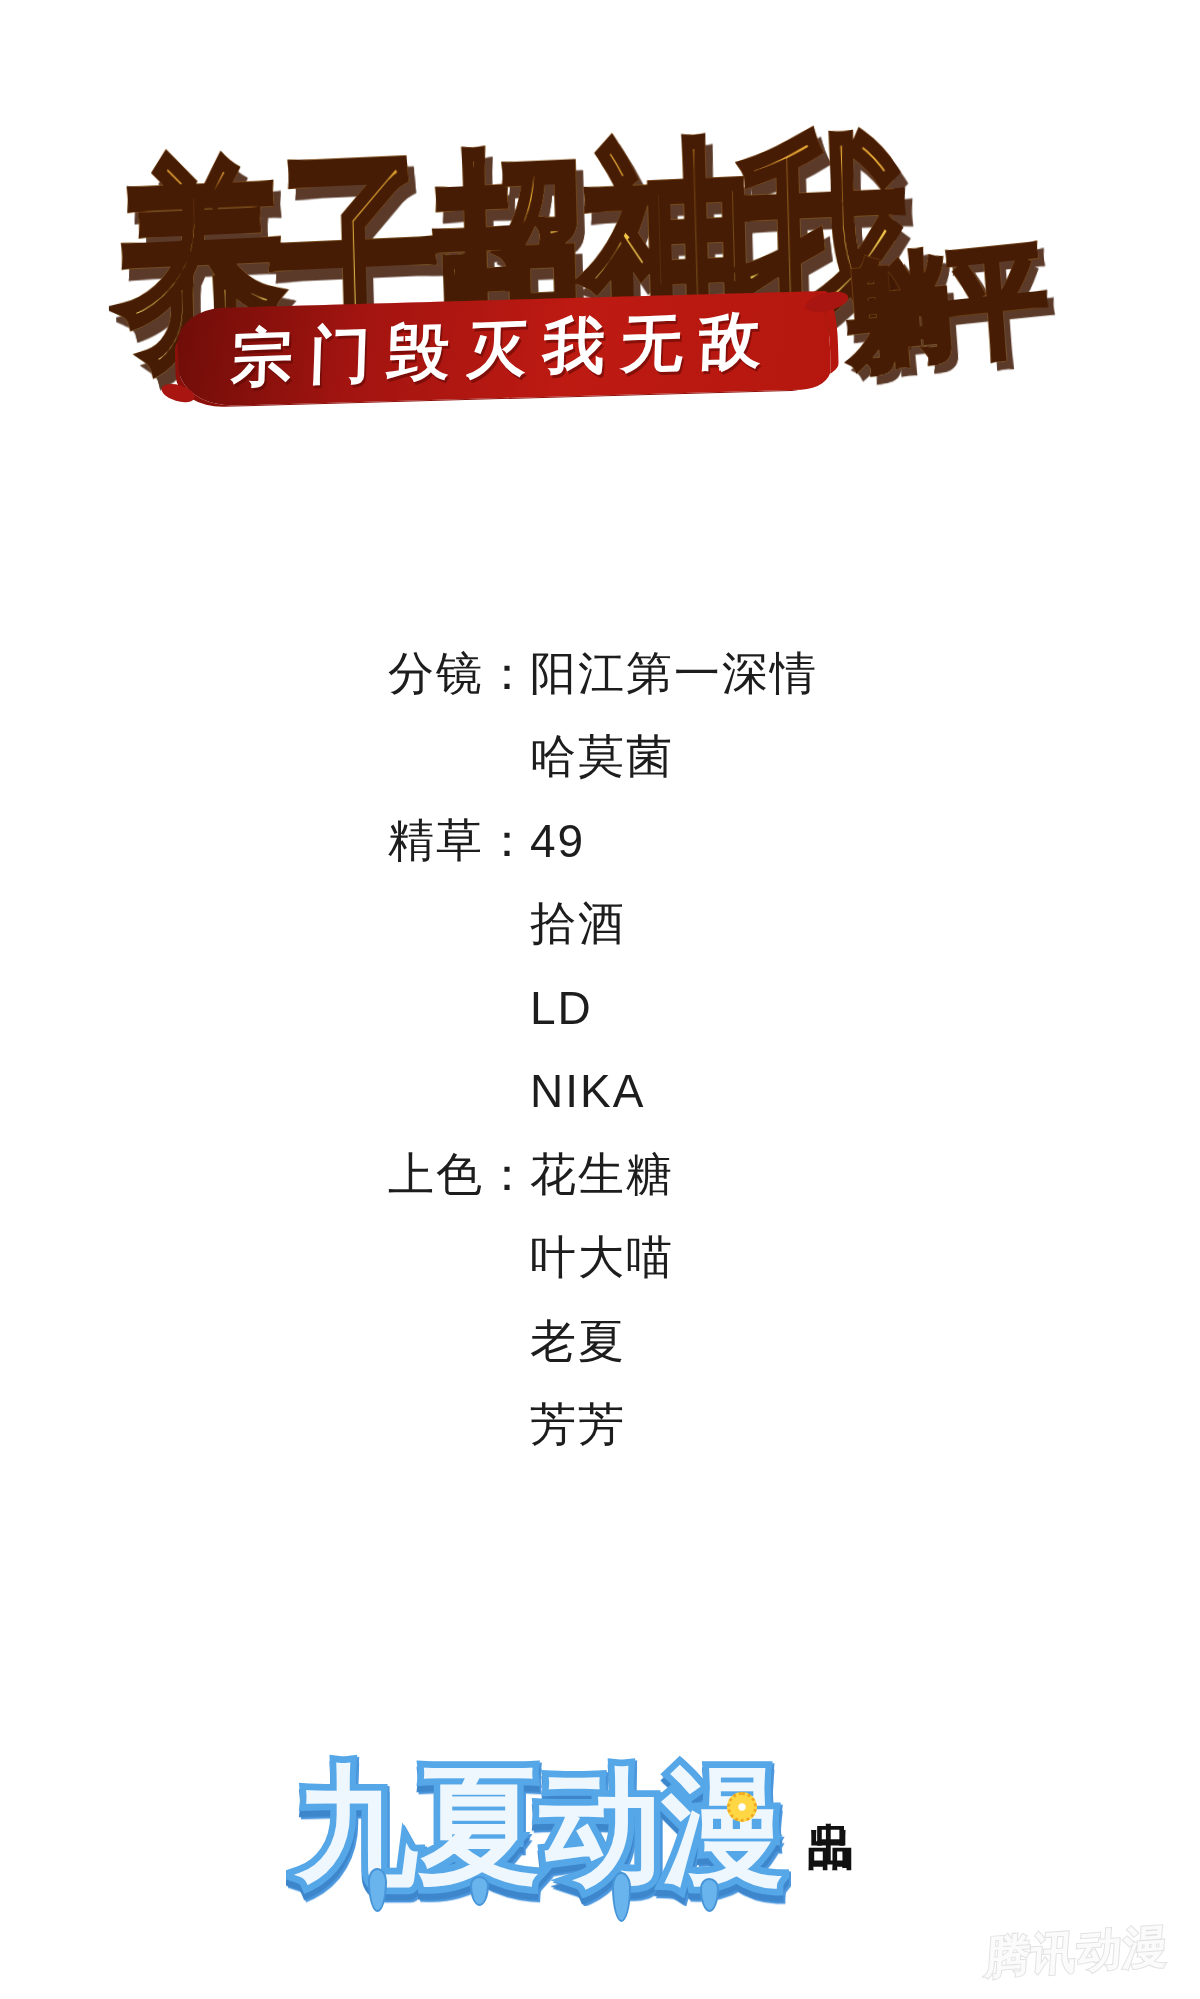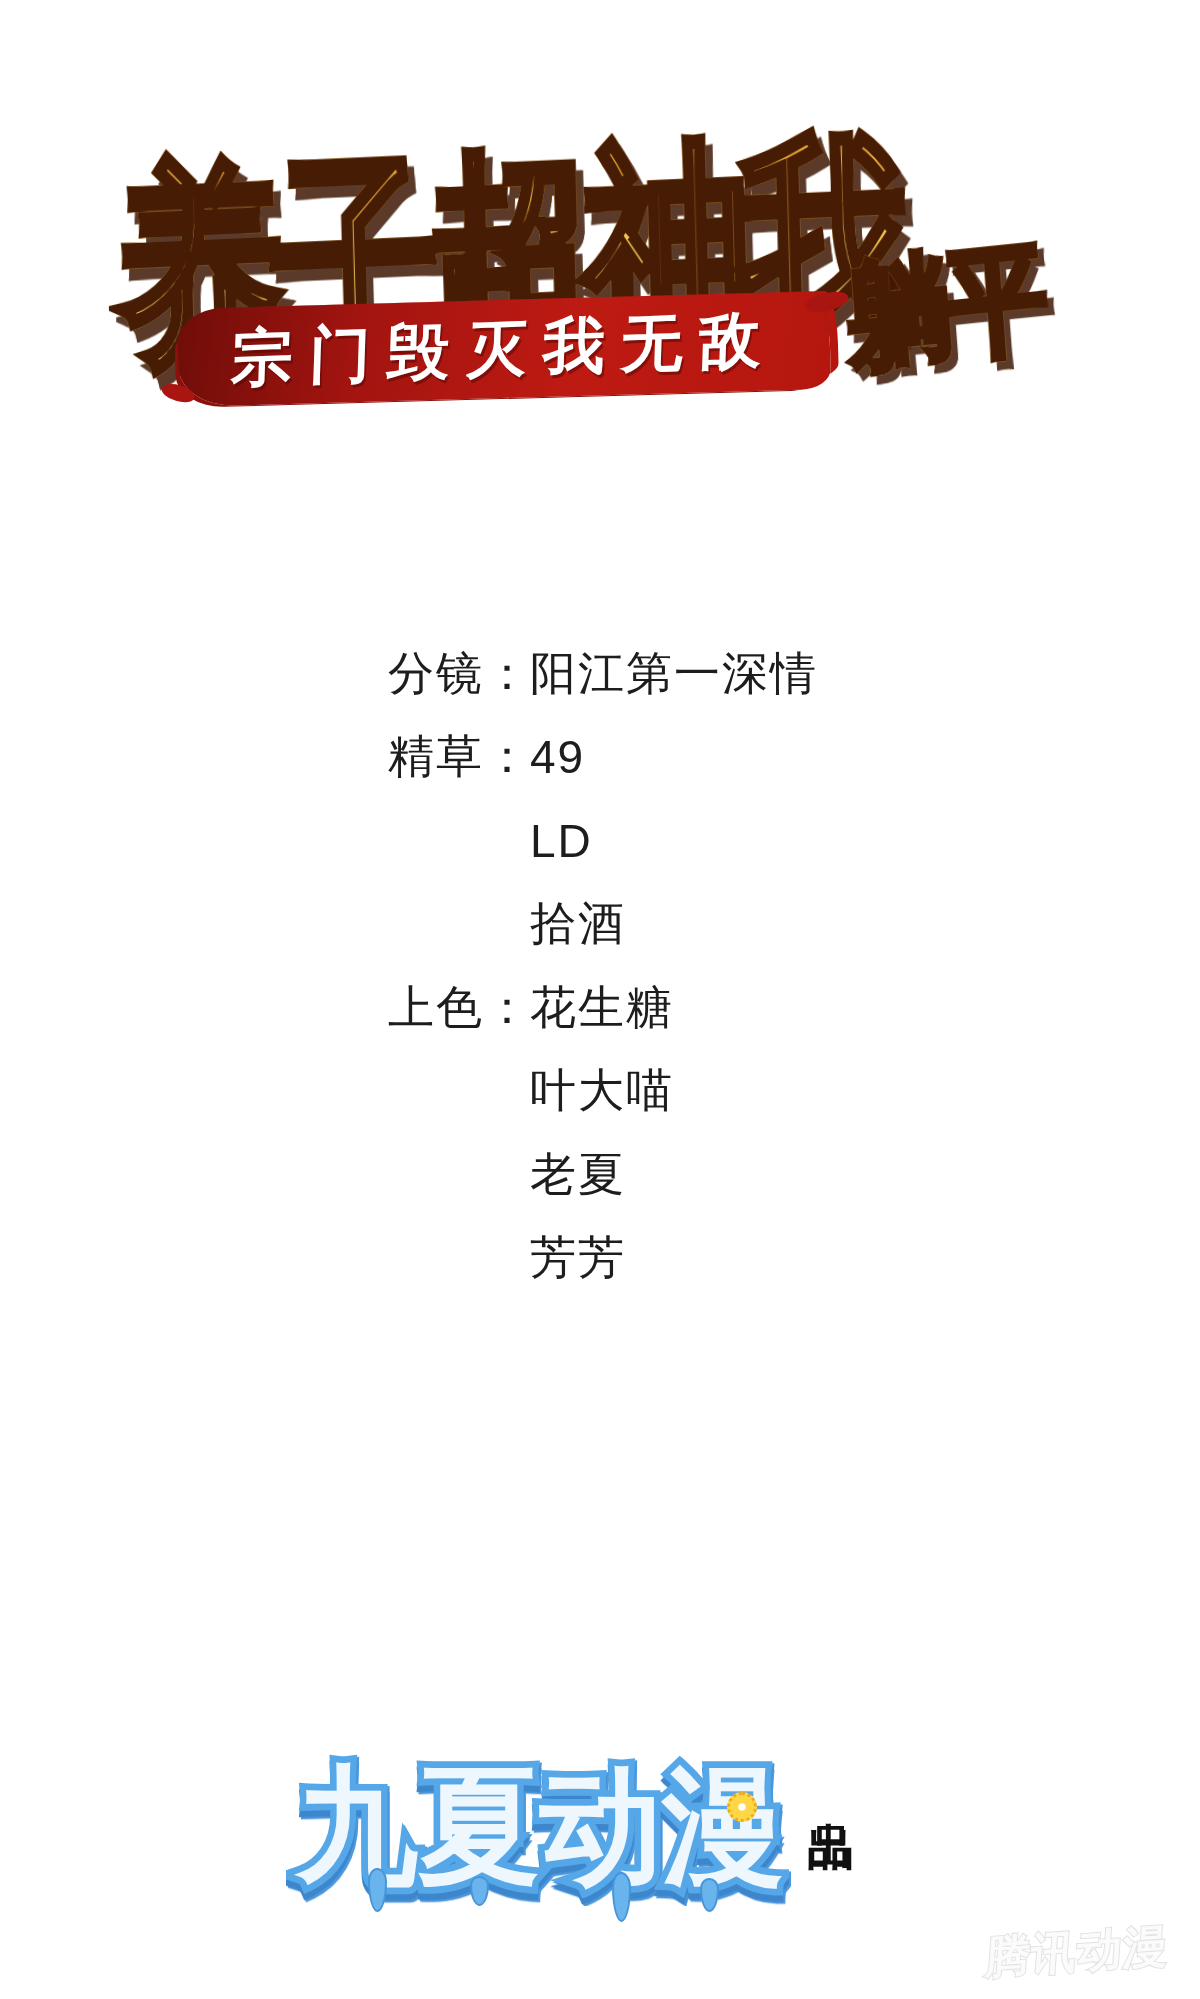--- a/index.html
+++ b/index.html
@@ -197,30 +197,38 @@
       <span class="subtitle-text">宗门毁灭我无敌</span>
     </div>
   </div>
 
   <div class="credits-list">
     <div class="credit-row">
       <span class="credit-label">分镜：</span>
       <span class="credit-name">阳江第一深情</span>
     </div>
     <div class="credit-row">
+      <span class="credit-label"></span>
+      <span class="credit-name">哈莫菌</span>
+    </div>
+    <div class="credit-row">
       <span class="credit-label">精草：</span>
       <span class="credit-name">49</span>
     </div>
     <div class="credit-row">
       <span class="credit-label"></span>
+      <span class="credit-name">拾酒</span>
+    </div>
+    <div class="credit-row">
+      <span class="credit-label"></span>
       <span class="credit-name">LD</span>
     </div>
     <div class="credit-row">
       <span class="credit-label"></span>
-      <span class="credit-name">拾酒</span>
+      <span class="credit-name">NIKA</span>
     </div>
     <div class="credit-row">
       <span class="credit-label">上色：</span>
       <span class="credit-name">花生糖</span>
     </div>
     <div class="credit-row">
       <span class="credit-label"></span>
       <span class="credit-name">叶大喵</span>
     </div>
     <div class="credit-row">

